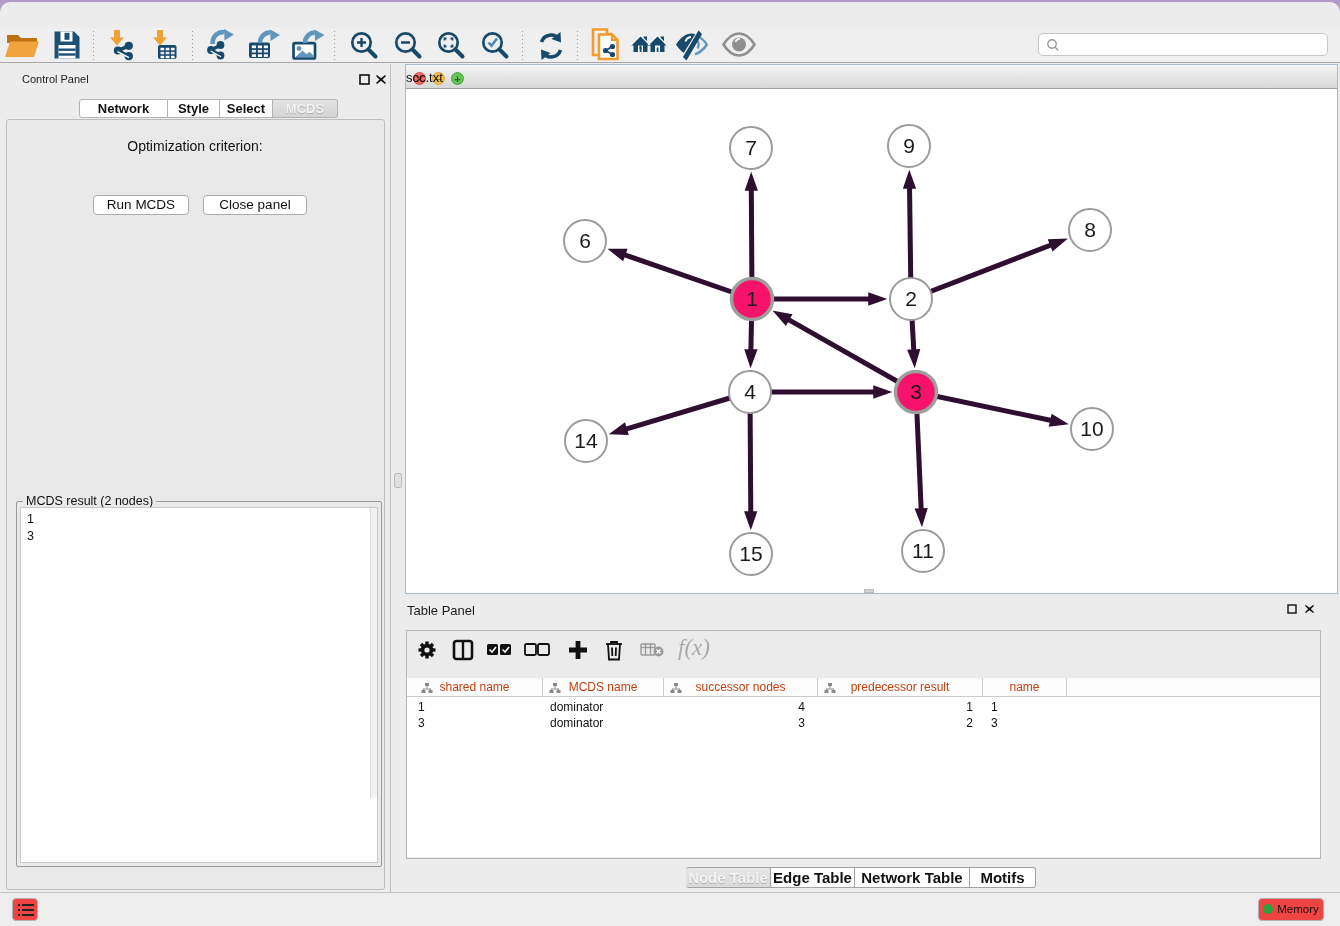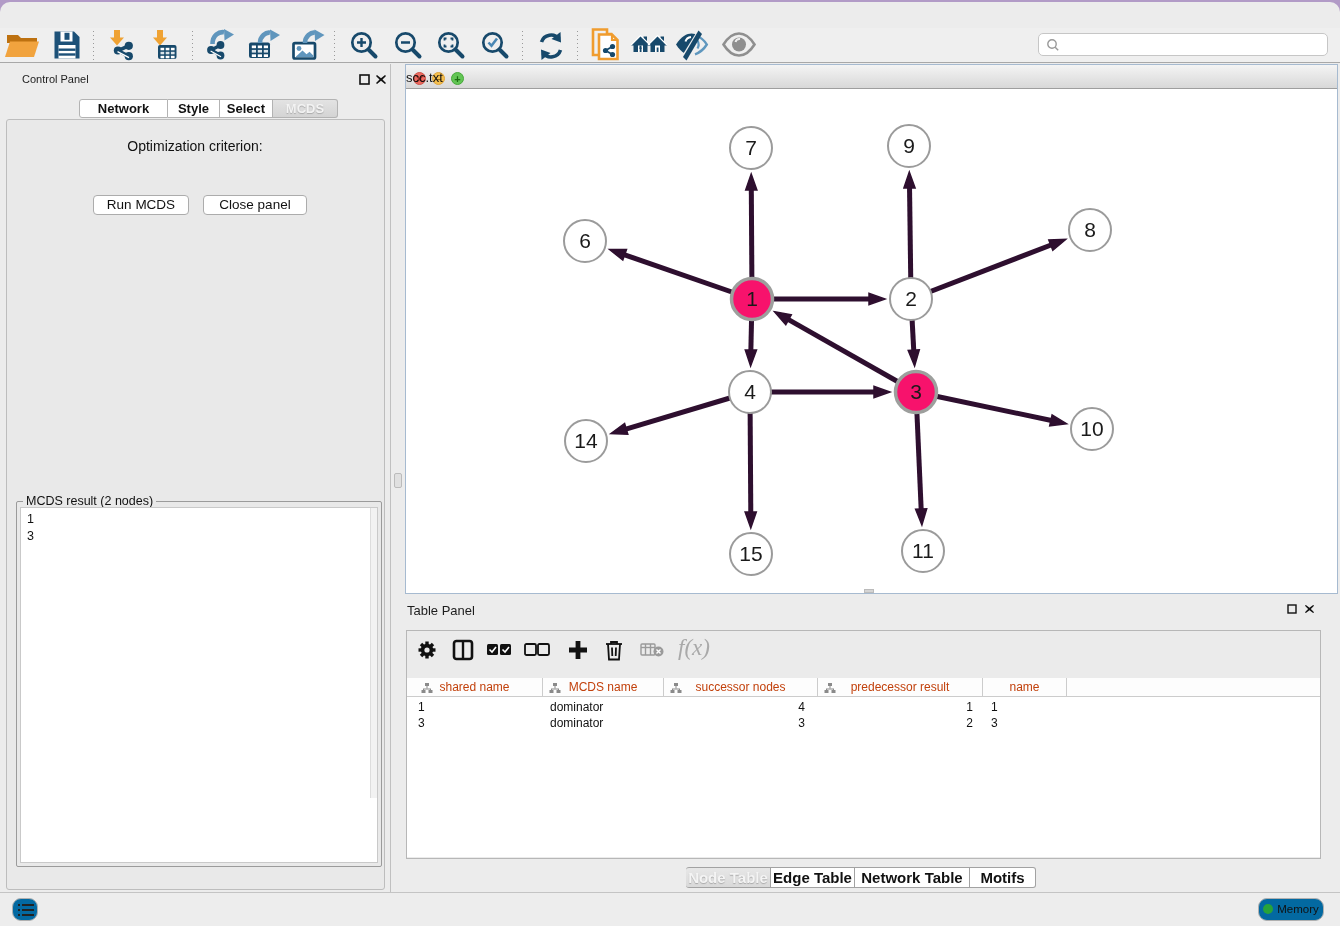--- a/index.html
+++ b/index.html
@@ -42,21 +42,21 @@
 .thead{position:absolute;left:0px;top:47px;width:913px;height:19px;background:#fdfdfd;border-bottom:1px solid #ccc}
 .th{position:absolute;top:0;height:19px;border-right:1px solid #ccc;font-size:12px;color:#c2410c;text-align:center;line-height:19px}
 .tbody{position:absolute;left:0px;top:66px;width:913px;height:160px;background:#fff}
 .td{position:absolute;font-size:12px;color:#111;height:16px;line-height:16px}
 .btabs{position:absolute;top:269px;left:292px;display:flex;height:21px}
 .btab{height:21px;background:#fff;border:1px solid #a2a2a2;border-left:none;font-size:15px;font-weight:700;color:#111;display:flex;align-items:center;justify-content:center}
 .btab.last{border-radius:0 3px 3px 0}
 .btab.sel{background:linear-gradient(#e7e7e7,#d9d9d9);color:#f4f4f4;text-shadow:0 1px 1px #a8a8a8;border-radius:3px 0 0 3px}
 
 .status{position:absolute;left:0;bottom:0;width:100%;height:34px;background:#ededed;border-top:1px solid #c4c4c4}
-.sbtn{position:absolute;background:#0369a1;border:1px solid #b0b0b0;border-radius:9px}
+.sbtn{position:absolute;background:#ef4444;border:1px solid #b0b0b0;border-radius:4px}
 svg text{font-family:"Liberation Sans",sans-serif}
 </style></head>
 <body>
 <div class="window">
   <div class="toolbar" id="toolbar">
     <div class="tsep" style="left:93px"></div>
     <div class="tsep" style="left:192px"></div>
     <div class="tsep" style="left:334px"></div>
     <div class="tsep" style="left:522px"></div>
     <div class="tsep" style="left:577px"></div>

